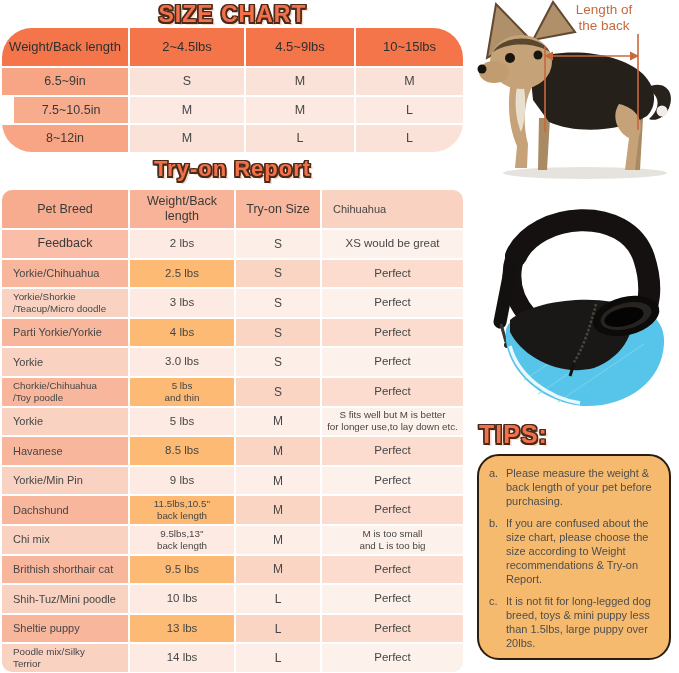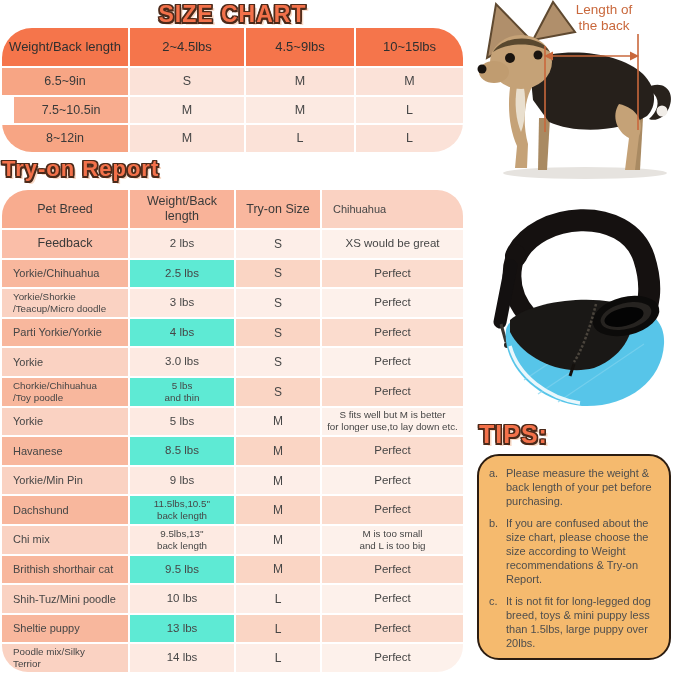--- a/index.html
+++ b/index.html
@@ -12,32 +12,32 @@
     position:absolute;font-weight:800;color:#F3714A;letter-spacing:1px;
     text-shadow:
       -1.5px -1.5px 0 #4C2A1A, 1.5px -1.5px 0 #4C2A1A,
       -1.5px  1.5px 0 #4C2A1A, 1.5px  1.5px 0 #4C2A1A,
       -1.5px  0    0 #4C2A1A, 1.5px  0    0 #4C2A1A,
        0   -1.5px  0 #4C2A1A, 0     1.5px 0 #4C2A1A,
        3px 3px 0 #F8D9C6;
     white-space:nowrap;
   }
   .size-title{top:1px;left:2px;width:461px;text-align:center;font-size:23px;}
-  .tryon-title{top:156px;left:2px;width:461px;text-align:left;font-size:22px;}
+  .tryon-title{top:156px;left:2px;width:461px;text-align:center;font-size:22px;}
   .tips-title{top:420px;left:479px;font-size:25px;}
 
   
   .grid{position:absolute;left:2px;display:grid;gap:2px;background:#ffffff;overflow:hidden;}
   .size-grid{
     top:28px;width:461px;height:124px;border-radius:30px;
     grid-template-columns:126px 114px 108px 1fr;
     grid-template-rows:38px repeat(3,1fr);
   }
   .tryon-grid{
-    top:190px;width:461px;height:482px;border-radius:26px;
+    top:190px;width:461px;height:482px;border-radius:10px;
     grid-template-columns:126px 104px 84px 1fr;
     grid-template-rows:38px repeat(15,1fr);
   }
   .cell{
     display:flex;align-items:center;justify-content:center;text-align:center;
     white-space:pre-line;line-height:1.18;color:#464646;
   }
   
   .sh{background:#F5754B;color:#2F2F2F;font-size:13px;}
   .s1{background:#F7A584;font-size:12.5px;color:#3A3A3A;}
@@ -46,21 +46,21 @@
   .sv.alt{background:#FCEAE2;}
   
   .th{color:#3A3A3A;font-size:12.5px;}
   .th1{background:#F8AC8F;} .th2{background:#F9B399;}
   .th3{background:#F9B79E;} .th4{background:#FABEA8;}
   .c1{justify-content:flex-start;text-align:left;padding-left:11px;font-size:11px;}
   .c2,.c4{font-size:11.5px;}
   .c3{font-size:12px;}
   .lt.c1{background:#FAD2C2;} .lt.c2{background:#FDEAE2;}
   .lt.c3{background:#FDEEE8;} .lt.c4{background:#FDF1EB;}
-  .dk.c1{background:#F8B79D;} .dk.c2{background:#5eead4;}
+  .dk.c1{background:#F8B79D;} .dk.c2{background:#fdba74;}
   .dk.c3{background:#FAD5C4;} .dk.c4{background:#FBDCCE;}
   .cell.ml{font-size:9.8px;line-height:1.22;}
 
   
   .dog-figure{position:absolute;left:463px;top:0;width:216px;height:182px;}
   .dog-figure svg{position:absolute;left:0;top:0;}
   .back-length-label{
     position:absolute;left:90px;top:2px;width:102px;text-align:center;
     font-size:13.5px;line-height:1.2;color:#C9683C;white-space:pre-line;
   }

